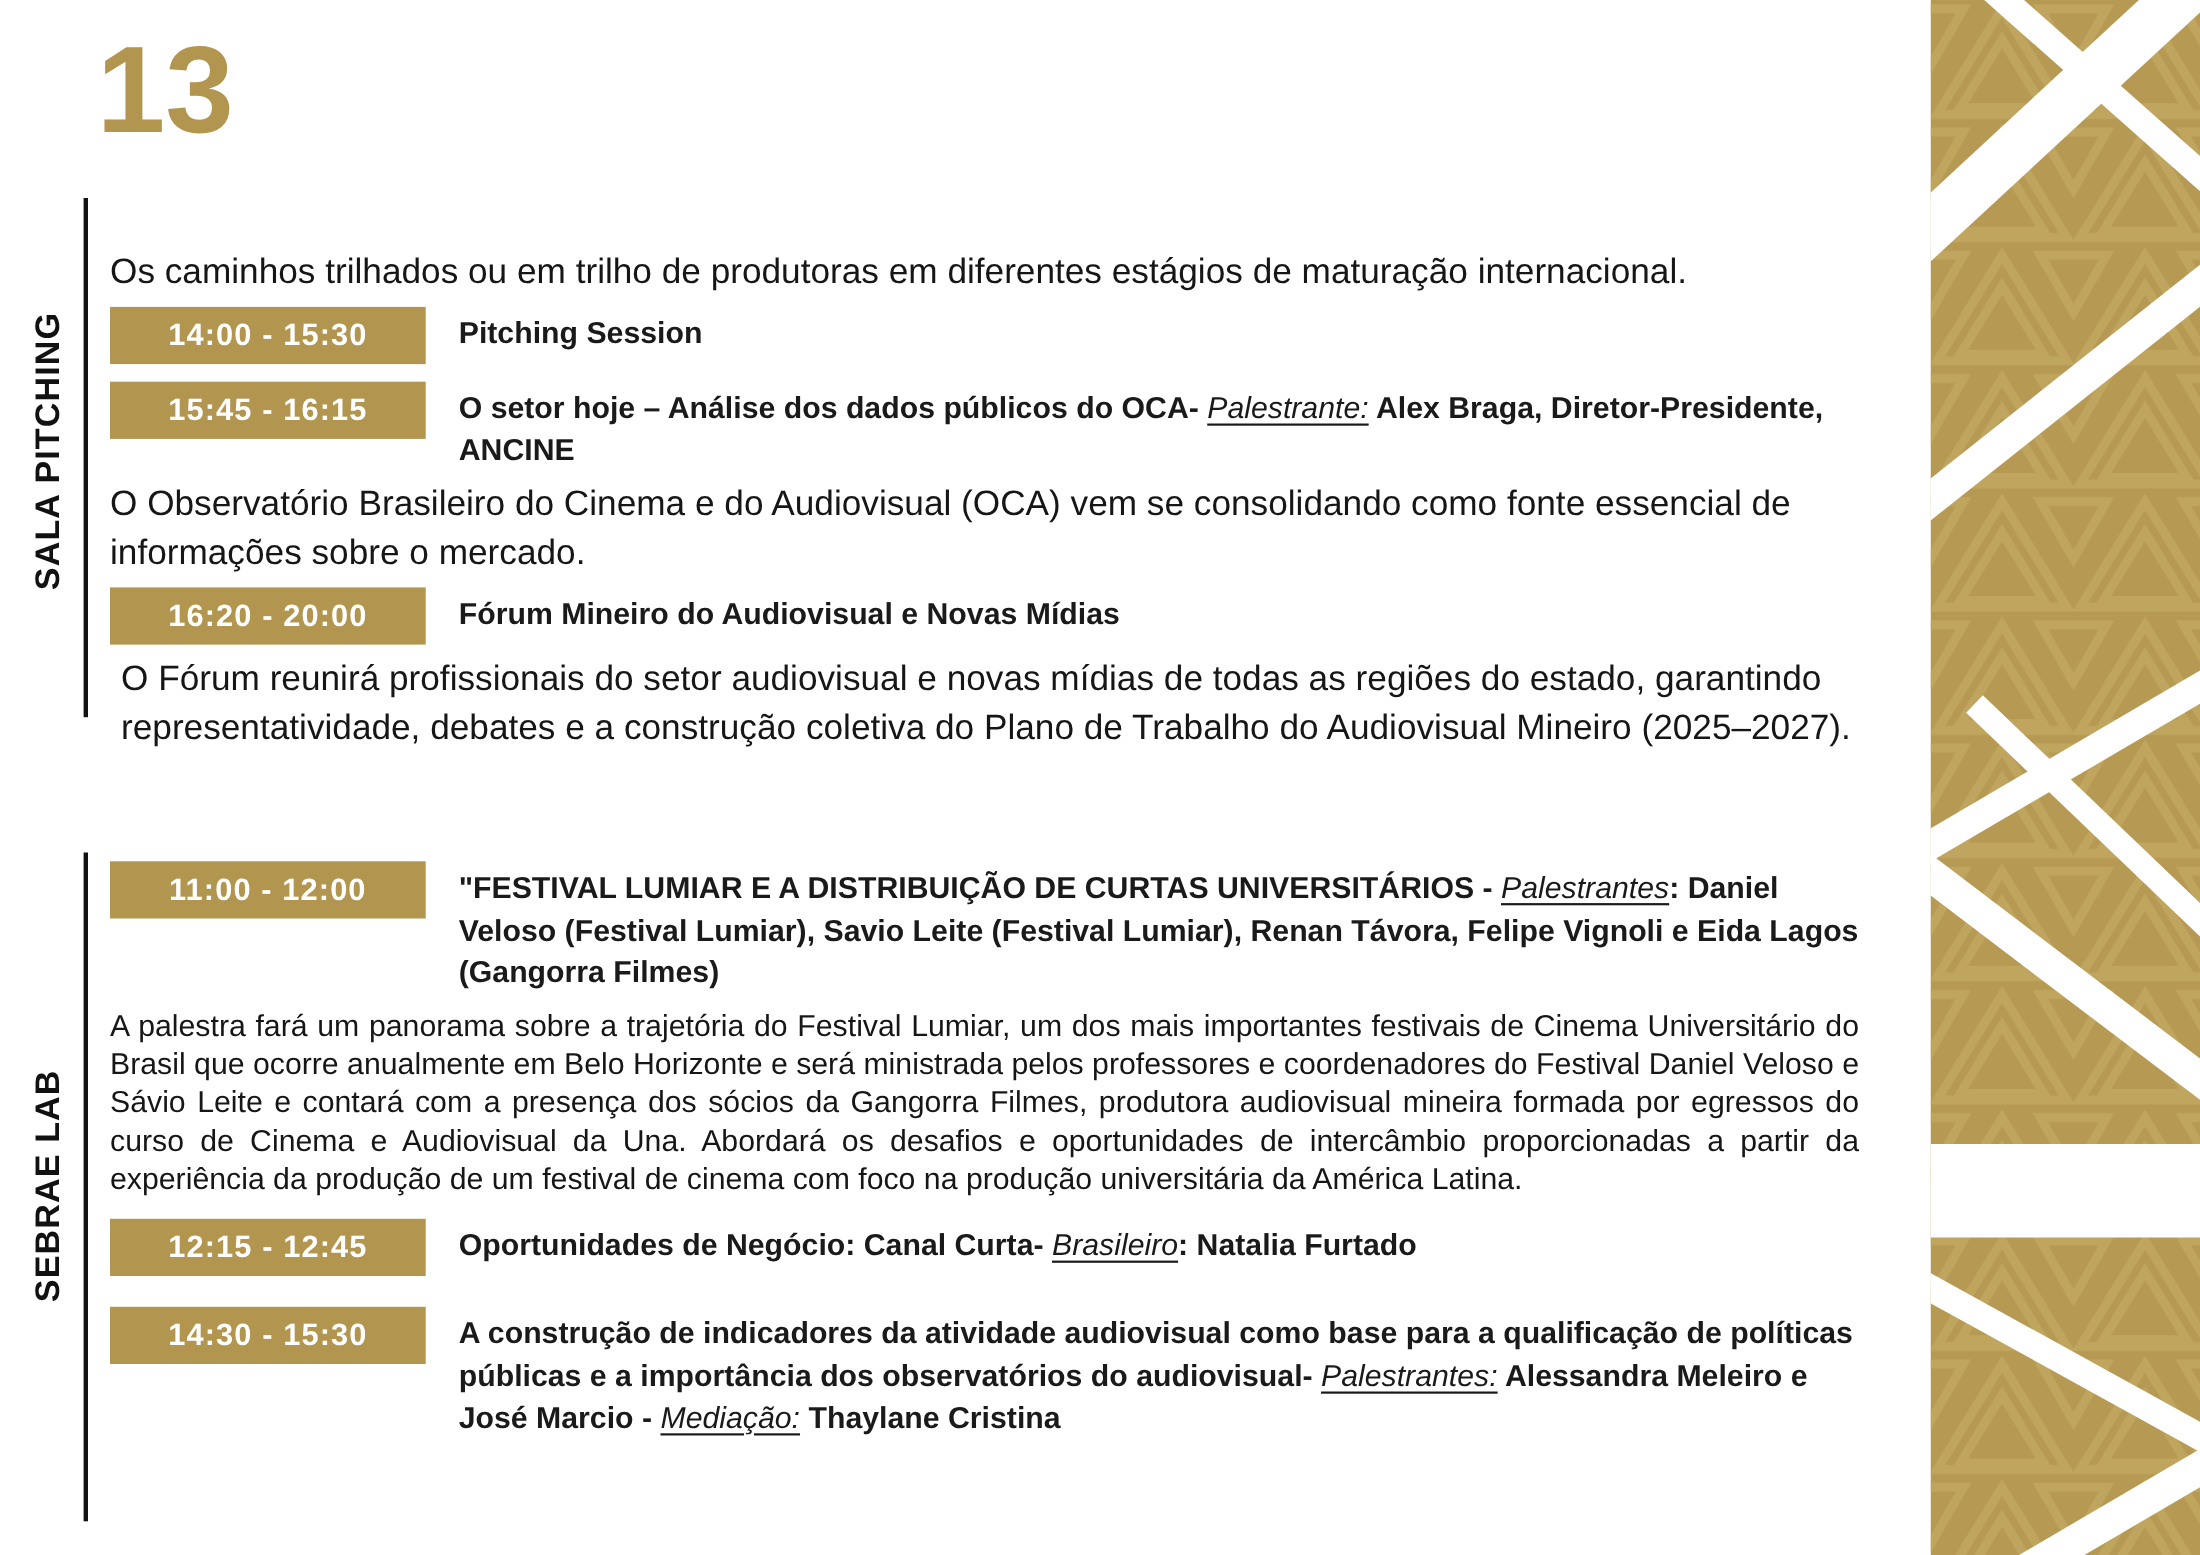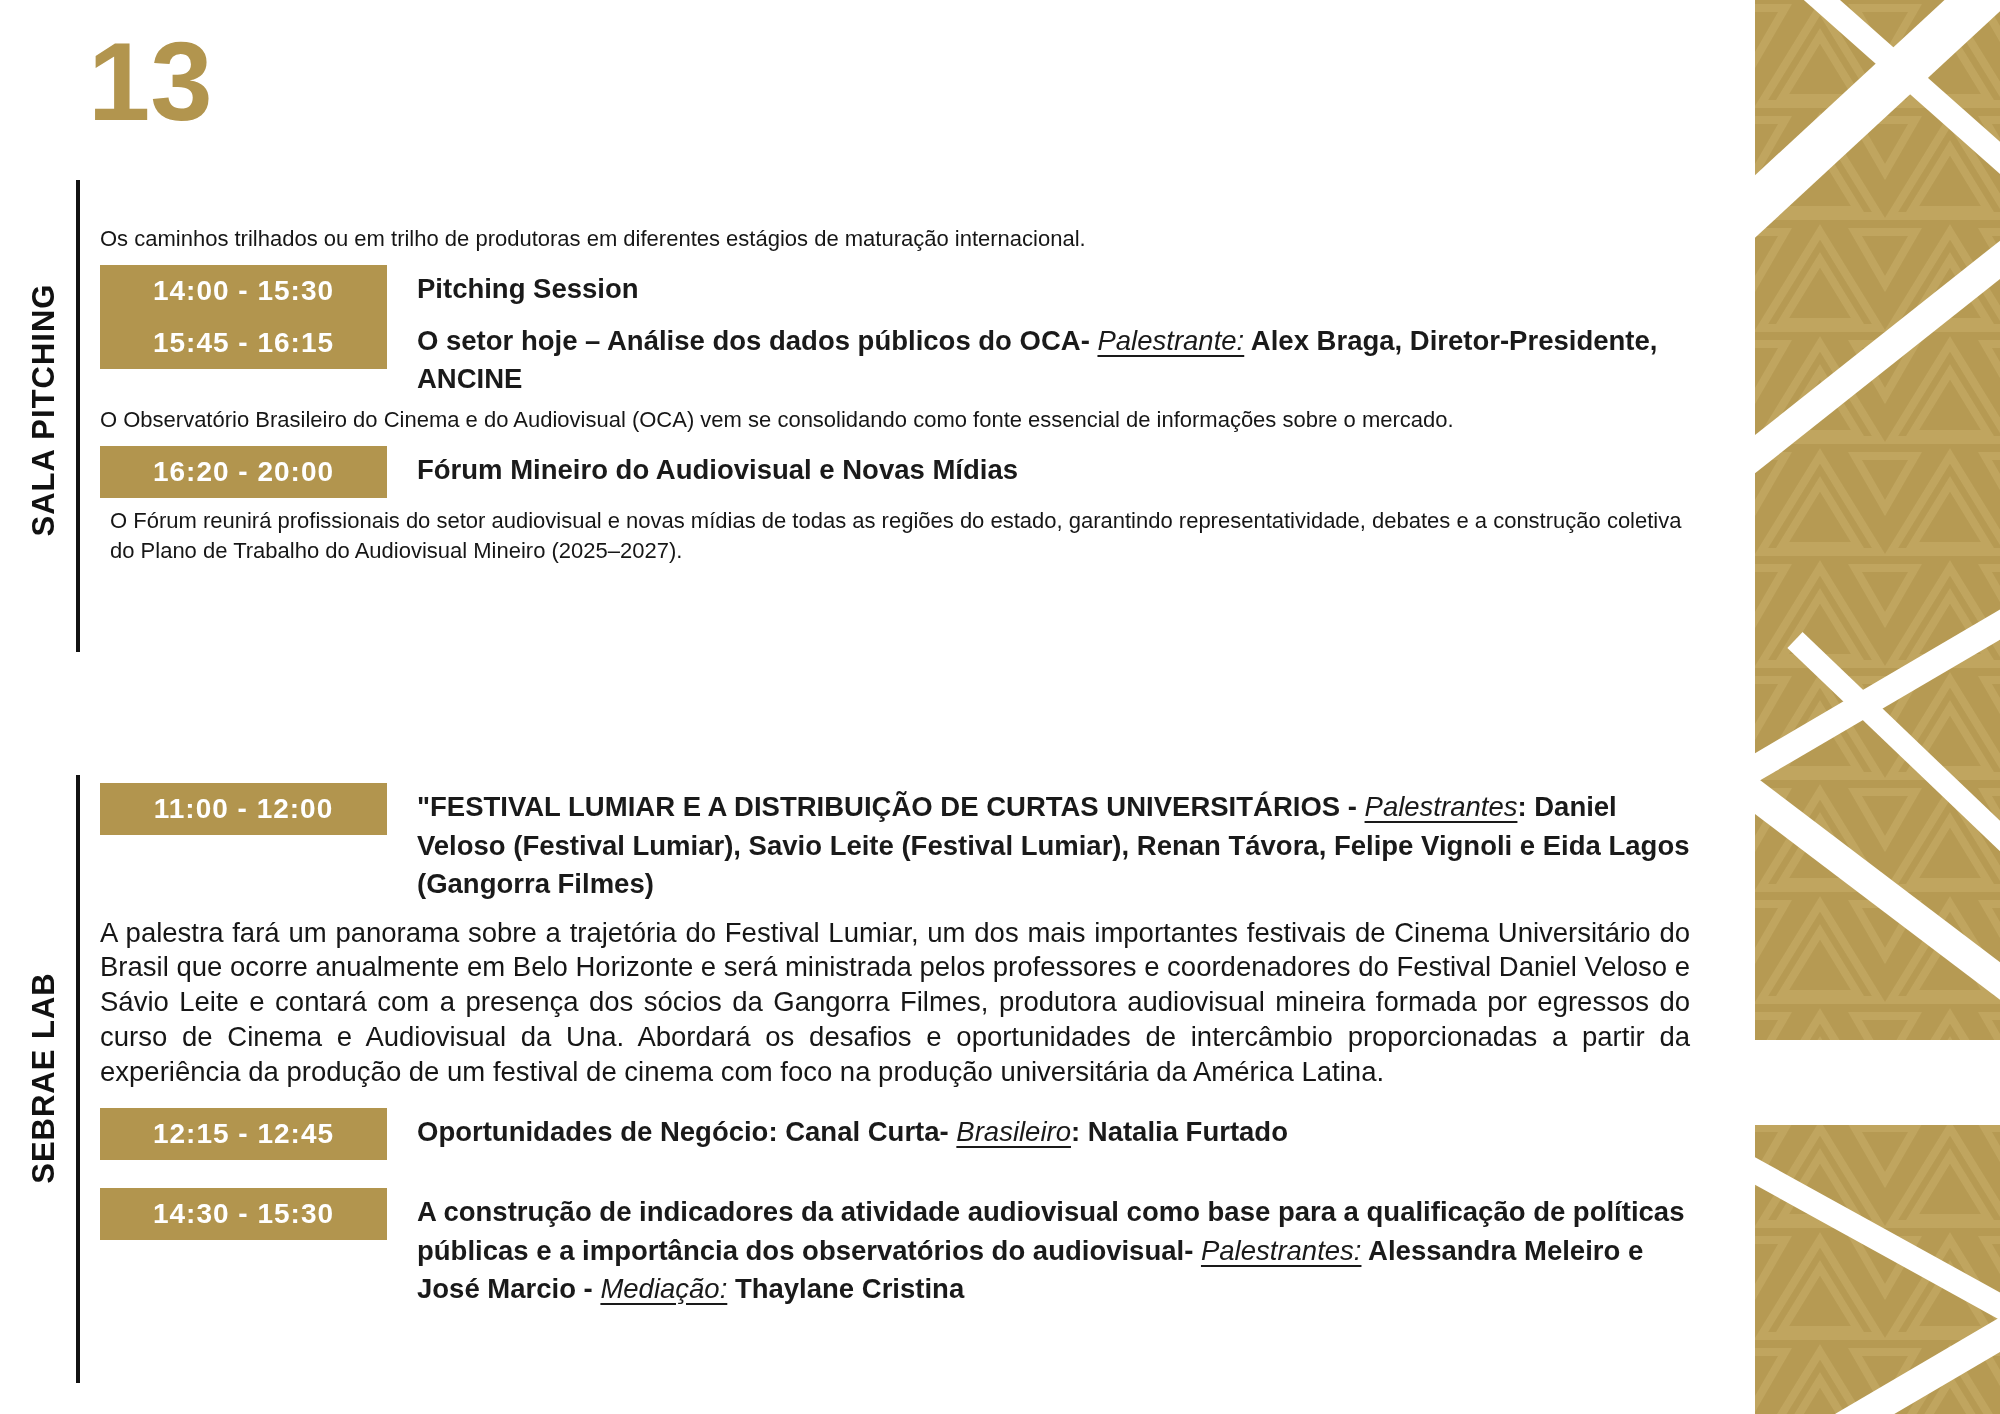--- a/index.html
+++ b/index.html
@@ -27,21 +27,21 @@
   .sec2{top:783px;}
   
   .row{display:flex;align-items:flex-start;gap:30px;}
   .badge{
     flex:none;width:287px;height:52px;background:#B2954E;color:#ffffff;
     font-weight:700;font-size:28px;letter-spacing:1px;
     display:flex;align-items:center;justify-content:center;
   }
   .title{font-size:27.5px;font-weight:700;line-height:1.4;max-width:1275px;padding-top:5px;}
   .speaker{font-weight:400;font-style:italic;text-decoration:underline;text-underline-offset:5px;text-decoration-thickness:2px;}
-  .desc{font-size:22px;line-height:1.4;margin:0;color:#161616;}
+  .desc{font-size:32px;line-height:1.4;margin:0;color:#161616;}
   .para{font-size:27.5px;line-height:1.27;margin:0;text-align:justify;width:1590px;color:#161616;}
   
   .band{position:absolute;right:0;top:0;width:245px;height:1414px;}
 </style>
 </head>
 <body>
 
 <div class="page">
 
   <div class="header-day">
@@ -53,21 +53,21 @@
 
   <div class="section sec1">
 
     <p class="desc" style="margin-top:24px;">Os caminhos trilhados ou em trilho de produtoras em diferentes estágios de maturação internacional.</p>
 
     <div class="row" style="margin-top:10px;">
       <div class="badge">14:00 - 15:30</div>
       <div class="title"><span>Pitching Session</span></div>
     </div>
 
-    <div class="row" style="">
+    <div class="row" style="margin-top:16px;">
       <div class="badge">15:45 - 16:15</div>
       <div class="title"><span>O setor hoje – Análise dos dados públicos do OCA- </span><span class="speaker">Palestrante:</span><span> Alex Braga, Diretor-Presidente, ANCINE</span></div>
     </div>
     <p class="desc" style="margin-top:6px;">O Observatório Brasileiro do Cinema e do Audiovisual (OCA) vem se consolidando como fonte essencial de informações sobre o mercado.</p>
 
     <div class="row" style="margin-top:10px;">
       <div class="badge">16:20 - 20:00</div>
       <div class="title"><span>Fórum Mineiro do Audiovisual e Novas Mídias</span></div>
     </div>
     <p class="desc" style="margin-top:8px;padding-left:10px;">O Fórum reunirá profissionais do setor audiovisual e novas mídias de todas as regiões do estado, garantindo representatividade, debates e a construção coletiva do Plano de Trabalho do Audiovisual Mineiro (2025–2027).</p>

